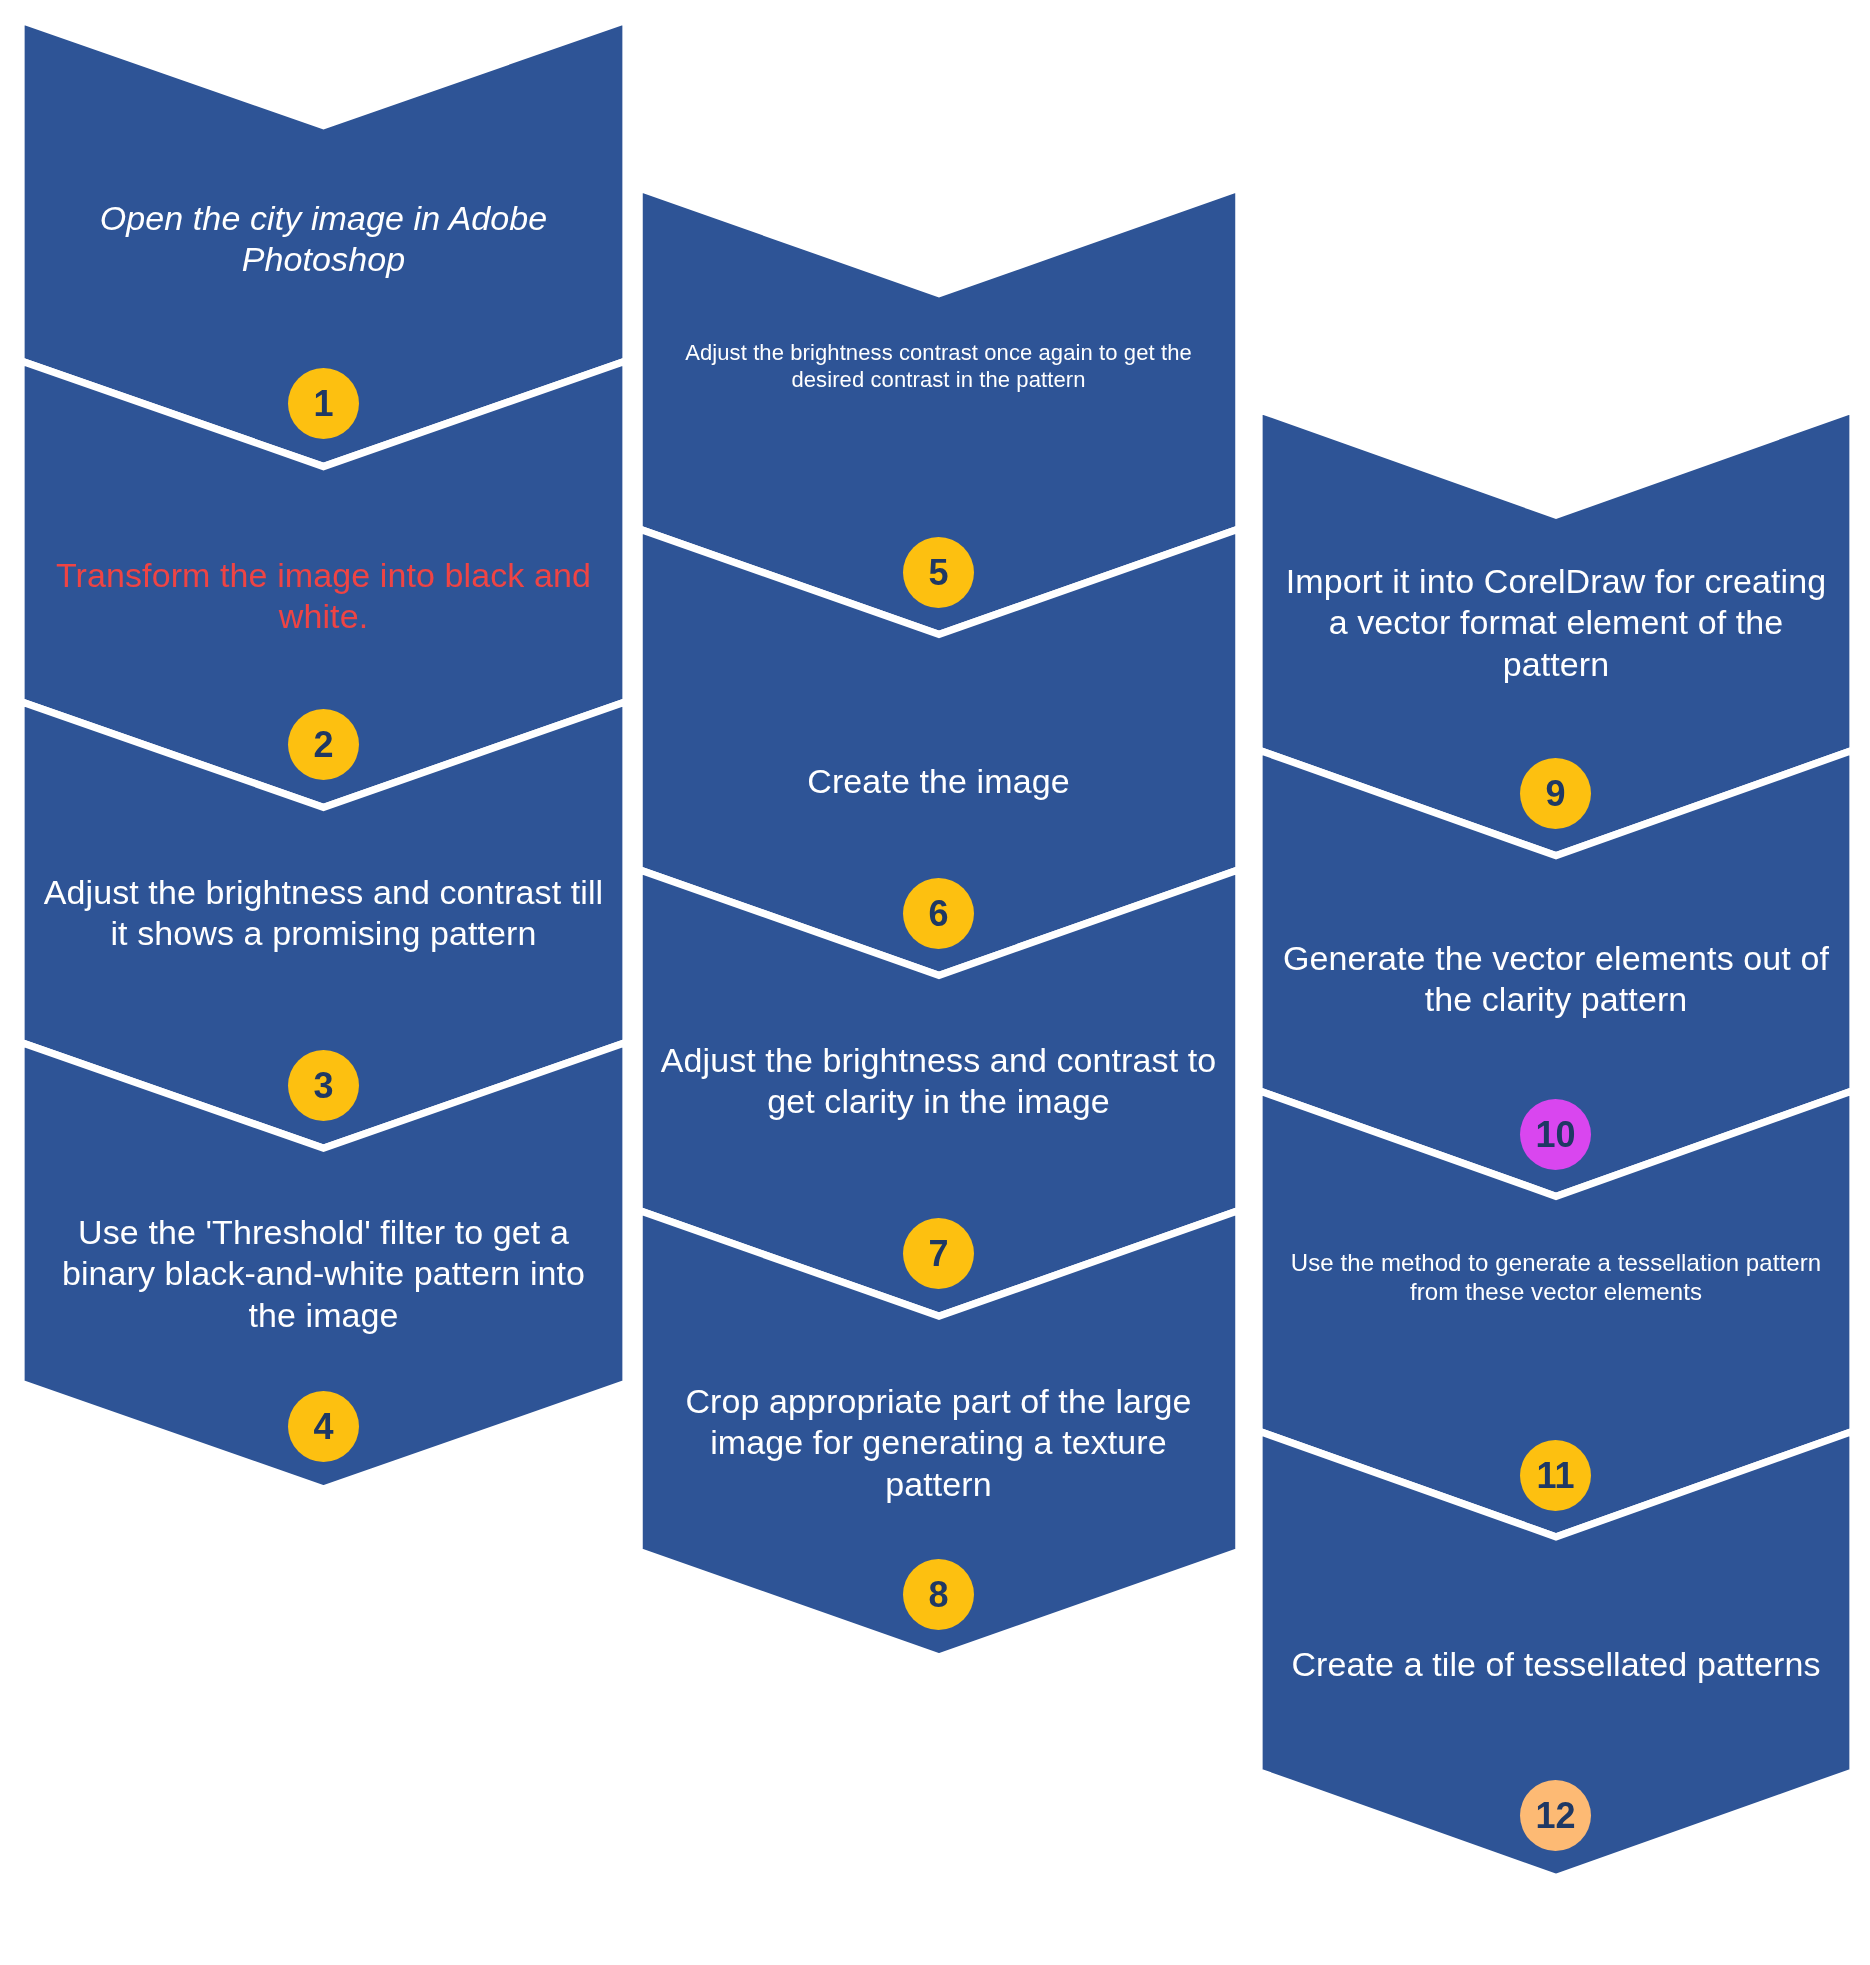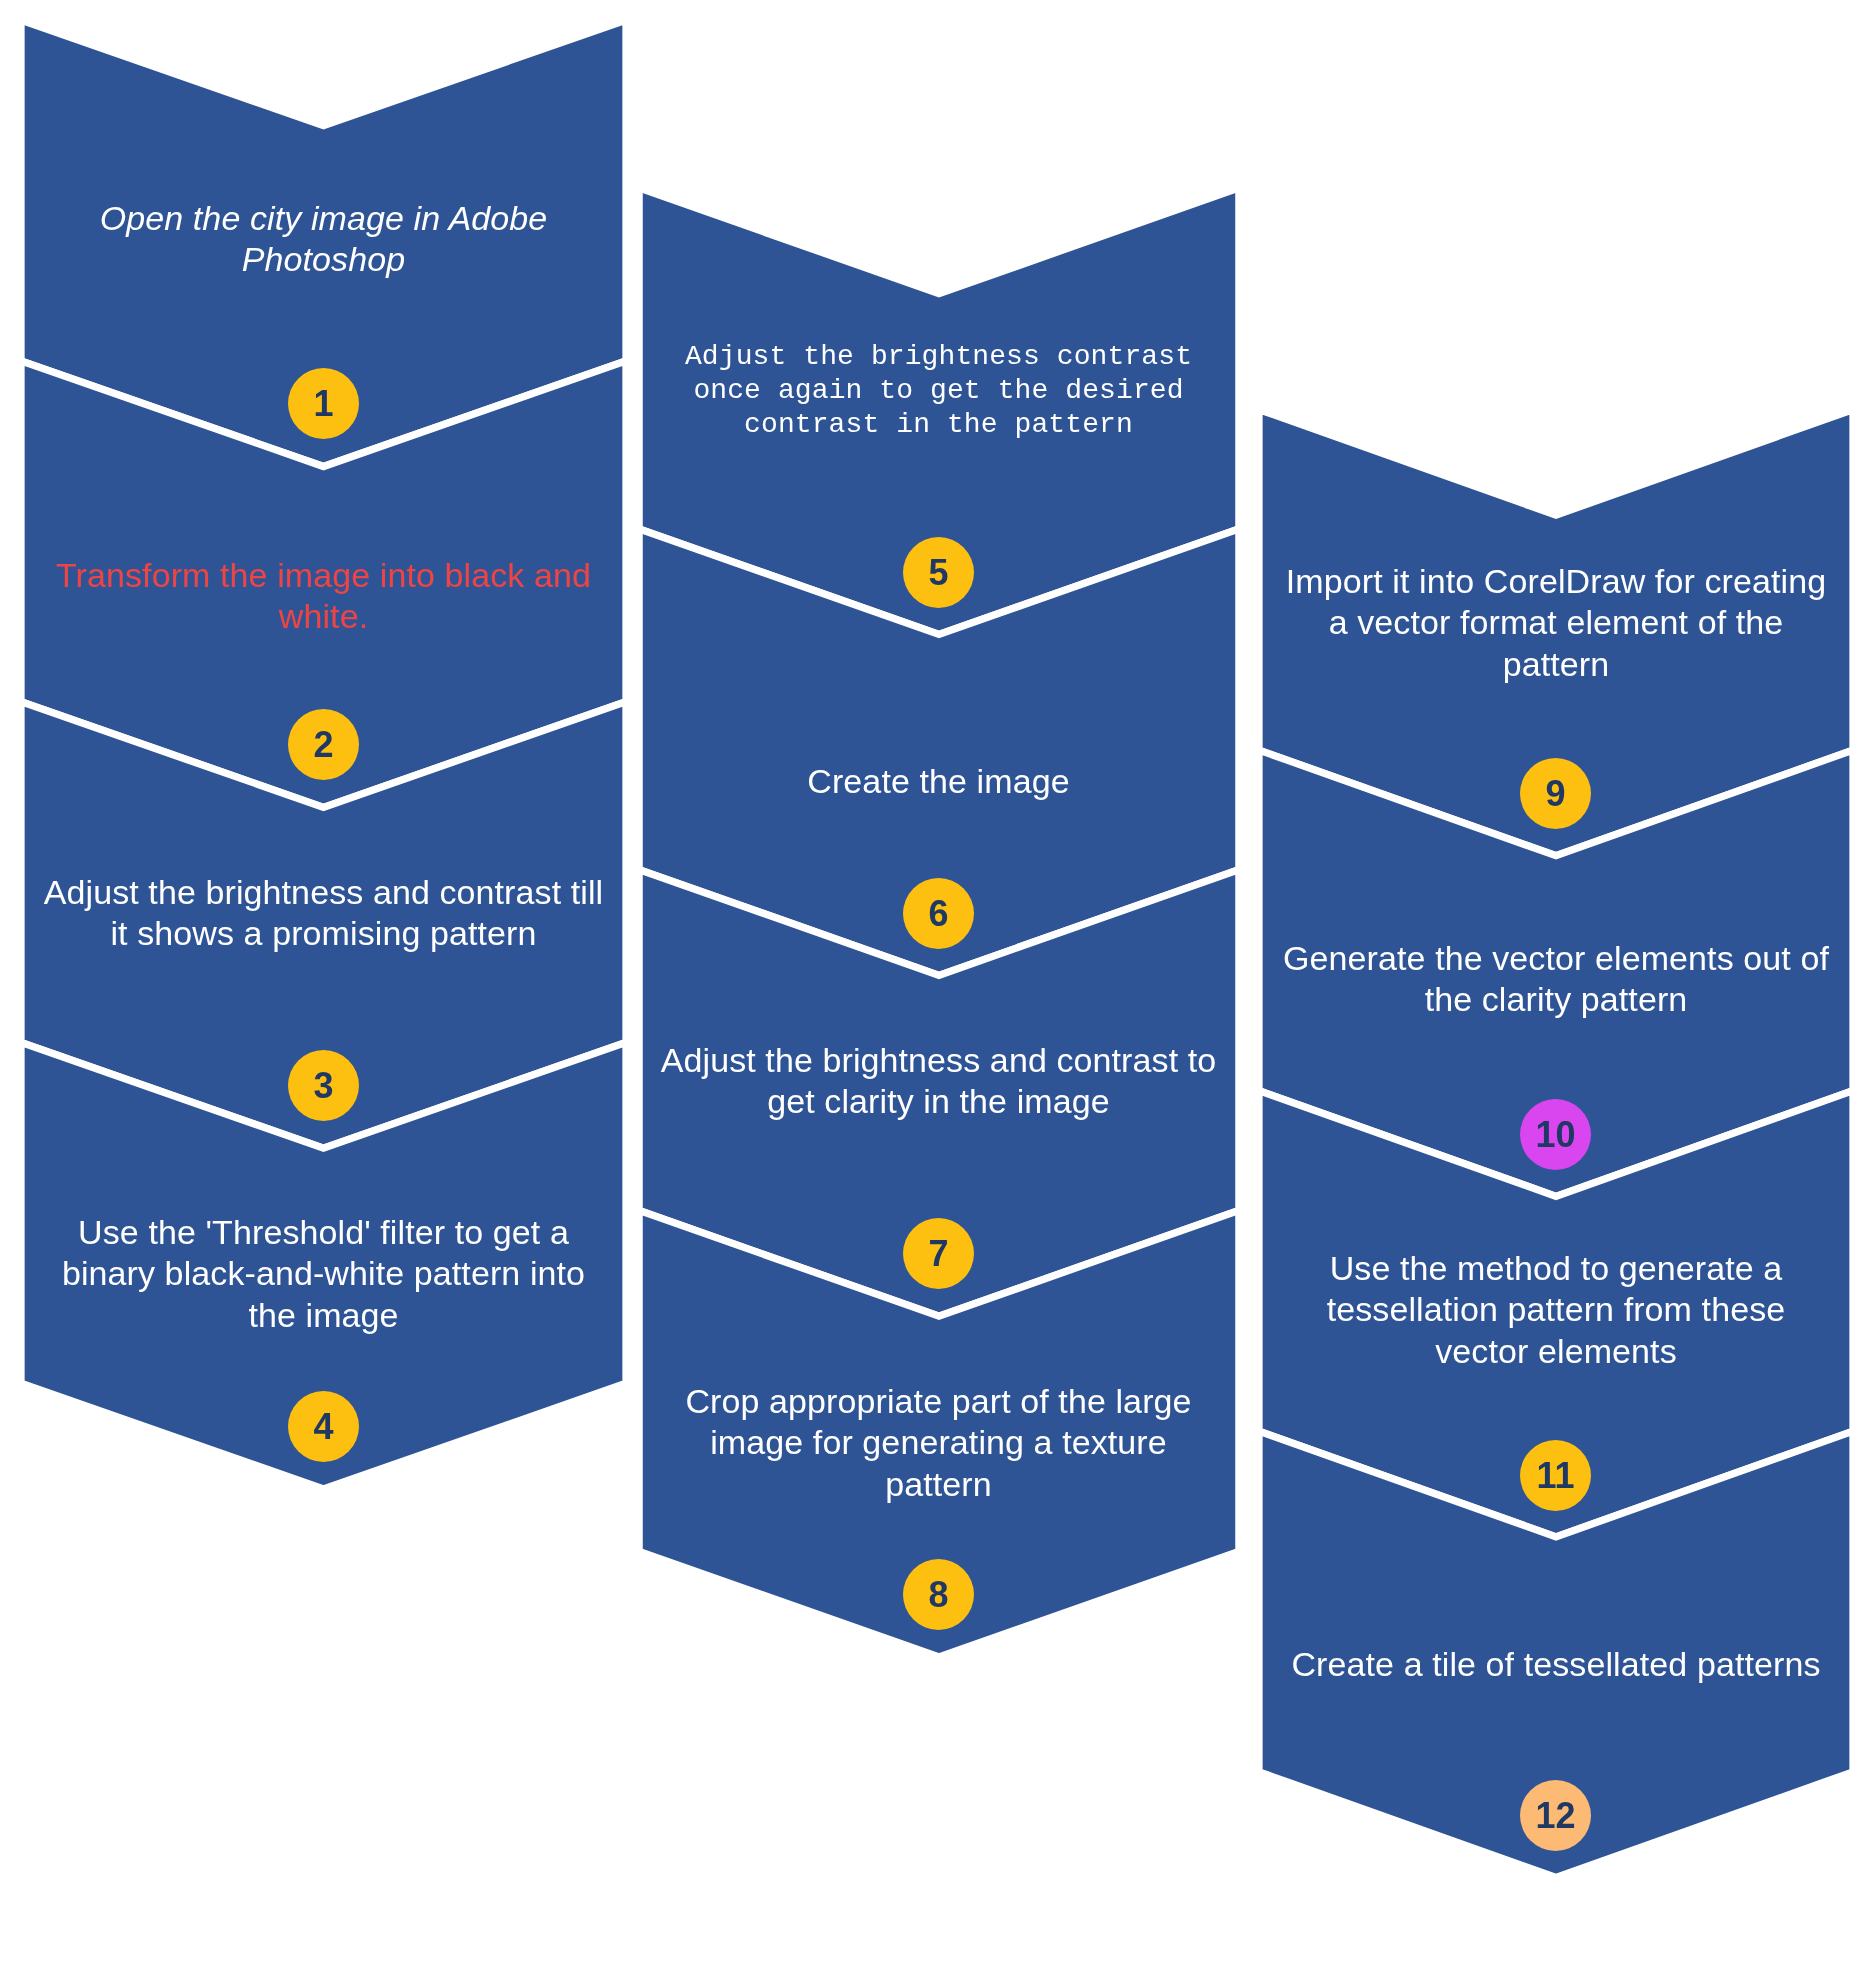--- a/index.html
+++ b/index.html
@@ -69,39 +69,39 @@
       <div class="step-text" style="left: 38px; width: 571px; top: 1212px; font-size: 34px; color: rgb(255, 255, 255);">Use the 'Threshold' filter to get a binary black-and-white pattern into the image</div>
       <div class="step-badge" style="width: 71px; height: 71px; left: 288px; top: 1391px; font-size: 36px; background: rgb(253, 192, 16); color: rgb(31, 56, 100);">4</div>
     </div>
     <div class="column">
       <svg class="chev-svg" width="600" height="1469" viewBox="0 0 908 2224" style="left: 639px; top: 188px;">
         <polygon points="0,0 454,160 908,0 908,516 454,676 0,516" fill="#2E5496" stroke="#FFFFFF" stroke-width="11" stroke-linejoin="miter"></polygon>
         <polygon points="0,516 454,676 908,516 908,1032 454,1192 0,1032" fill="#2E5496" stroke="#FFFFFF" stroke-width="11" stroke-linejoin="miter"></polygon>
         <polygon points="0,1032 454,1192 908,1032 908,1548 454,1708 0,1548" fill="#2E5496" stroke="#FFFFFF" stroke-width="11" stroke-linejoin="miter"></polygon>
         <polygon points="0,1548 454,1708 908,1548 908,2064 454,2224 0,2064" fill="#2E5496" stroke="#FFFFFF" stroke-width="11" stroke-linejoin="miter"></polygon>
       </svg>
-      <div class="step-text" style="left: 656px; width: 565px; top: 340px; font-size: 28px; color: rgb(255, 255, 255); font-family: Liberation Mono, monospace;">Adjust the brightness contrast once again to get the desired contrast in the pattern</div>
+      <div class="step-text" style="left: 656px; width: 565px; top: 340px; font-size: 22px; color: rgb(255, 255, 255);">Adjust the brightness contrast once again to get the desired contrast in the pattern</div>
       <div class="step-badge" style="width: 71px; height: 71px; left: 903px; top: 537px; font-size: 36px; background: rgb(253, 192, 16); color: rgb(31, 56, 100);">5</div>
       <div class="step-text" style="left: 656px; width: 565px; top: 761px; font-size: 34px; color: rgb(255, 255, 255);">Create the image</div>
       <div class="step-badge" style="width: 71px; height: 71px; left: 903px; top: 878px; font-size: 36px; background: rgb(253, 192, 16); color: rgb(31, 56, 100);">6</div>
       <div class="step-text" style="left: 656px; width: 565px; top: 1040px; font-size: 34px; color: rgb(255, 255, 255);">Adjust the brightness and contrast to get clarity in the image</div>
       <div class="step-badge" style="width: 71px; height: 71px; left: 903px; top: 1218px; font-size: 36px; background: rgb(253, 192, 16); color: rgb(31, 56, 100);">7</div>
       <div class="step-text" style="left: 656px; width: 565px; top: 1381px; font-size: 34px; color: rgb(255, 255, 255);">Crop appropriate part of the large image for generating a texture pattern</div>
       <div class="step-badge" style="width: 71px; height: 71px; left: 903px; top: 1559px; font-size: 36px; background: rgb(253, 192, 16); color: rgb(31, 56, 100);">8</div>
     </div>
     <div class="column">
       <svg class="chev-svg" width="594" height="1469" viewBox="0 0 900 2224" style="left: 1259px; top: 409px;">
         <polygon points="0,0 450,160 900,0 900,516 450,676 0,516" fill="#2E5496" stroke="#FFFFFF" stroke-width="11" stroke-linejoin="miter"></polygon>
         <polygon points="0,516 450,676 900,516 900,1032 450,1192 0,1032" fill="#2E5496" stroke="#FFFFFF" stroke-width="11" stroke-linejoin="miter"></polygon>
         <polygon points="0,1032 450,1192 900,1032 900,1548 450,1708 0,1548" fill="#2E5496" stroke="#FFFFFF" stroke-width="11" stroke-linejoin="miter"></polygon>
         <polygon points="0,1548 450,1708 900,1548 900,2064 450,2224 0,2064" fill="#2E5496" stroke="#FFFFFF" stroke-width="11" stroke-linejoin="miter"></polygon>
       </svg>
       <div class="step-text" style="left: 1276px; width: 560px; top: 561px; font-size: 34px; color: rgb(255, 255, 255);">Import it into CorelDraw for creating a vector format element of the pattern</div>
       <div class="step-badge" style="width: 71px; height: 71px; left: 1520px; top: 758px; font-size: 36px; background: rgb(253, 192, 16); color: rgb(31, 56, 100);">9</div>
       <div class="step-text" style="left: 1276px; width: 560px; top: 938px; font-size: 34px; color: rgb(255, 255, 255);">Generate the vector elements out of the clarity pattern</div>
       <div class="step-badge" style="width: 71px; height: 71px; left: 1520px; top: 1099px; font-size: 36px; background: #d946ef; color: rgb(31, 56, 100);">10</div>
-      <div class="step-text" style="left: 1276px; width: 560px; top: 1248px; font-size: 34px; color: rgb(255, 255, 255);">Use the method to generate a tessellation pattern from these vector elements</div>
+      <div class="step-text" style="left: 1276px; width: 560px; top: 1248px; font-size: 24px; color: rgb(255, 255, 255);">Use the method to generate a tessellation pattern from these vector elements</div>
       <div class="step-badge" style="width: 71px; height: 71px; left: 1520px; top: 1440px; font-size: 36px; background: rgb(253, 192, 16); color: rgb(31, 56, 100);">11</div>
       <div class="step-text" style="left: 1276px; width: 560px; top: 1644px; font-size: 34px; color: rgb(255, 255, 255);">Create a tile of tessellated patterns</div>
       <div class="step-badge" style="width: 71px; height: 71px; left: 1520px; top: 1780px; font-size: 36px; background: #fdba74; color: rgb(31, 56, 100);">12</div>
     </div>
   </div>
 
 
 </body></html>

